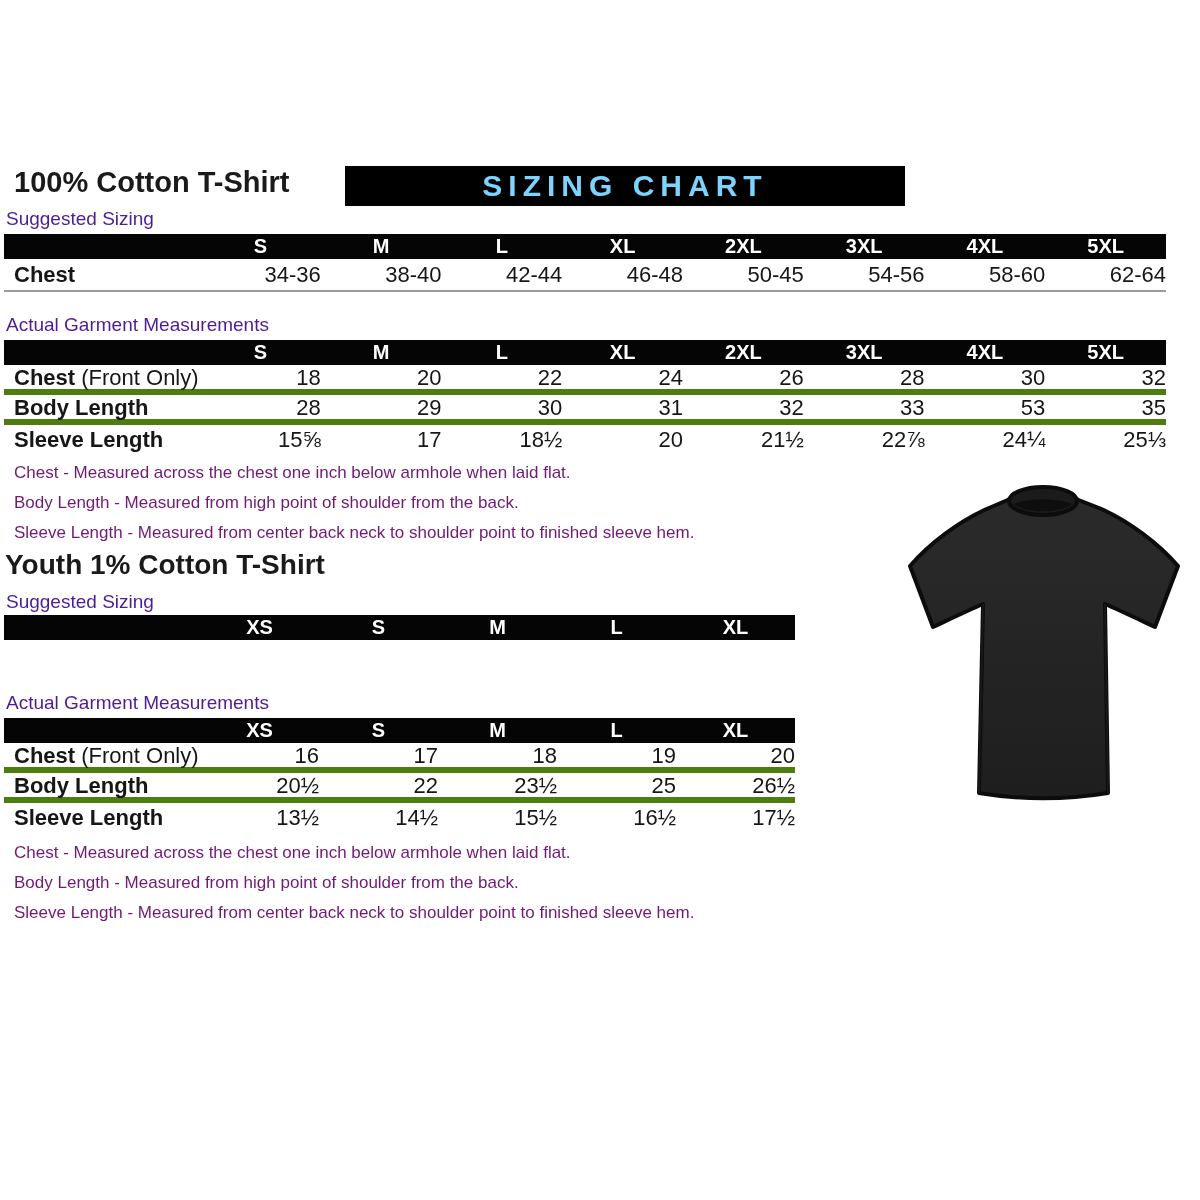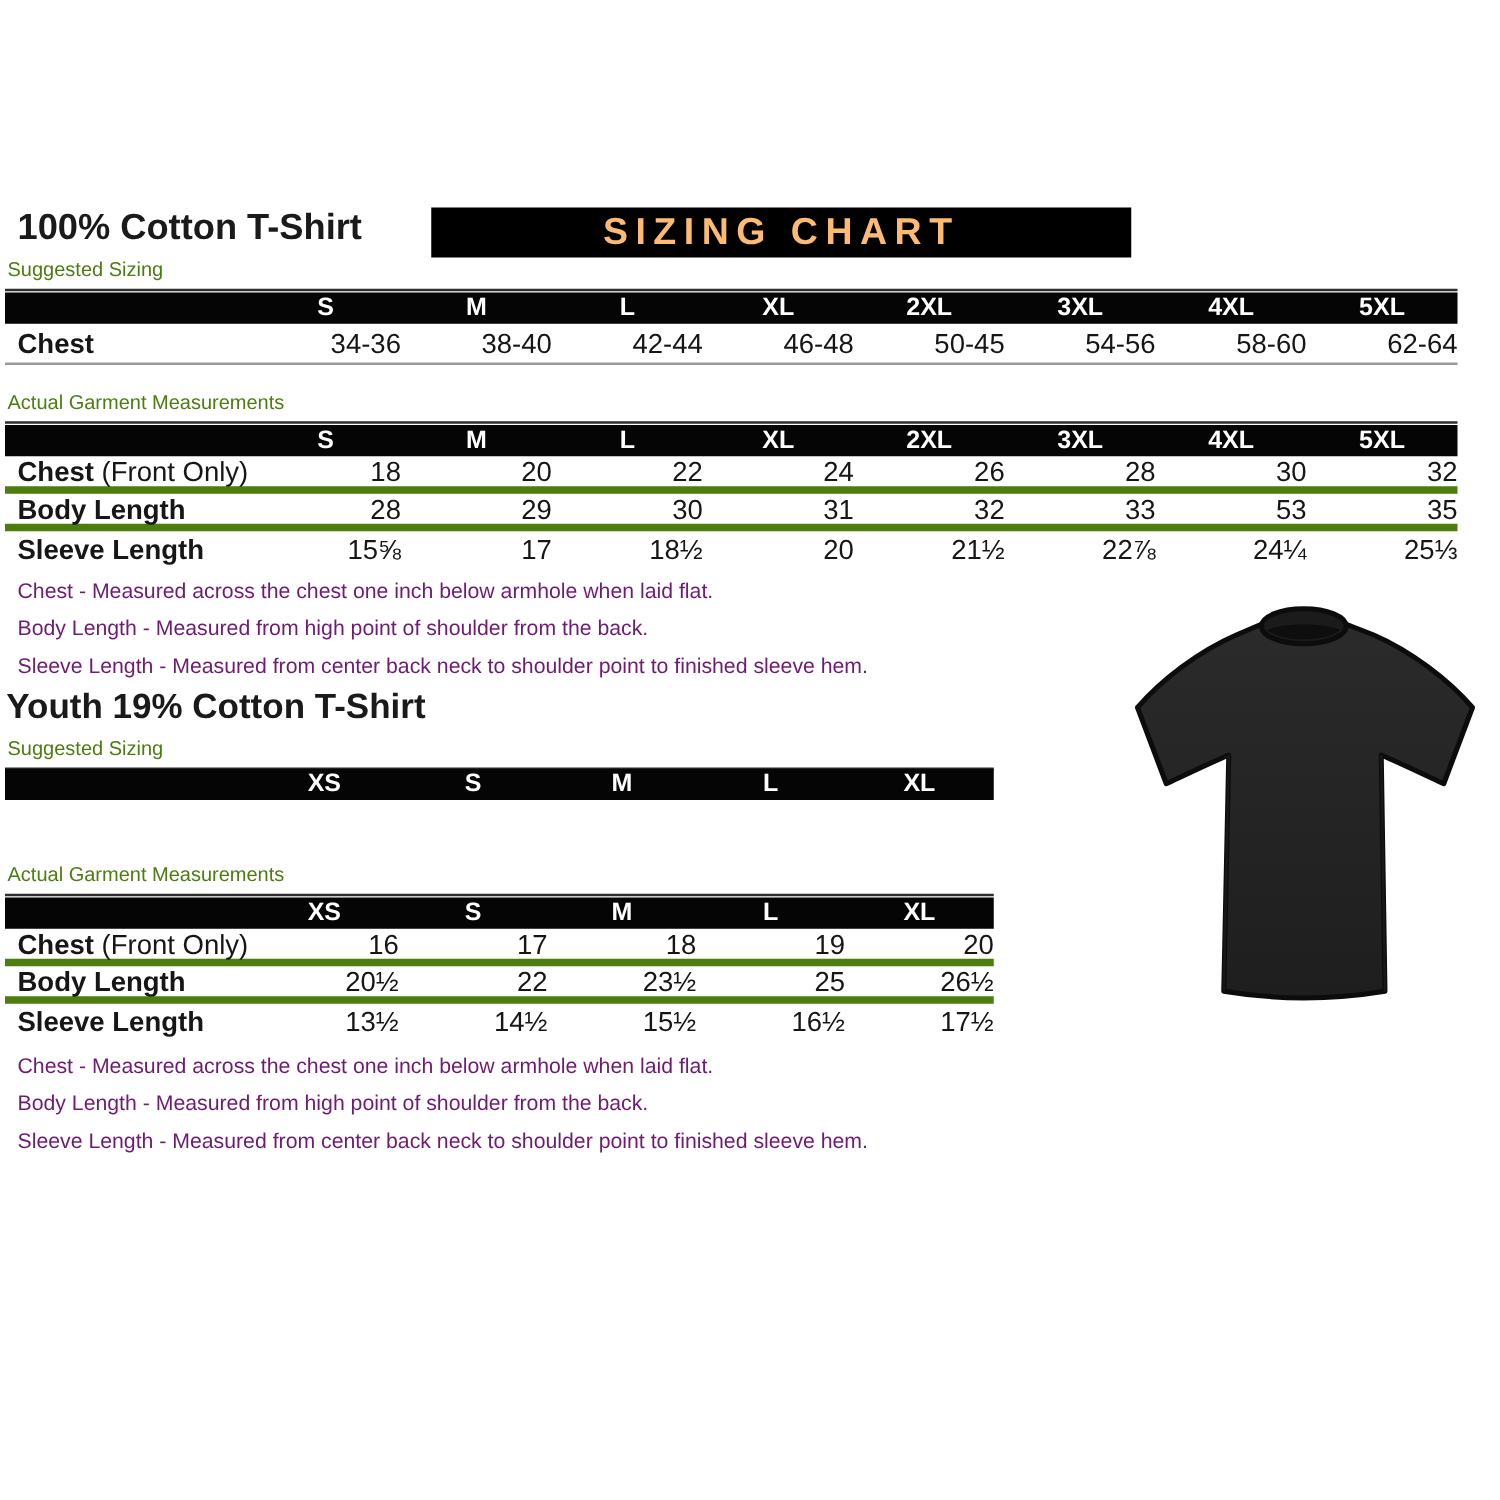--- a/index.html
+++ b/index.html
@@ -4,24 +4,24 @@
 <style>
   * { margin:0; padding:0; box-sizing:border-box; }
   html,body { background:#ffffff; }
   body { font-family:"Liberation Sans","DejaVu Sans",sans-serif; color:#161616; }
   .page { position:relative; width:1200px; height:1200px; background:#ffffff; overflow:hidden; }
 
   .main-title { position:absolute; left:14px; top:166px; font-size:29px; font-weight:700; color:#1a1a1a; }
   .youth-title { position:absolute; left:5px; top:549px; font-size:28px; font-weight:700; color:#1a1a1a; }
 
   .banner { position:absolute; left:345px; top:166px; width:560px; height:40px;
-            background:#000; color:#fdba74; display:flex; align-items:center; justify-content:center;
+            background:#000; color:#7dd3fc; display:flex; align-items:center; justify-content:center;
             font-size:30px; font-weight:700; letter-spacing:6px; }
 
-  .sec-label { position:absolute; font-size:16px; color:#4d7c0f;
+  .sec-label { position:absolute; font-size:19px; color:#4c1d95;
                border-bottom:2px solid #2e2e2e; padding:0 0 5px 2px; }
   .sec-label.w-adult { left:4px; width:1162px; }
   .sec-label.w-youth { left:4px; width:791px; }
 
   .tbl { position:absolute; left:4px; }
   .tbl.adult { width:1162px; }
   .tbl.youth { width:791px; }
   .grid-a { display:grid; grid-template-columns:196px repeat(8,1fr); }
   .grid-y { display:grid; grid-template-columns:196px repeat(5,1fr); }
   .hrow { background:#050505; color:#ffffff; height:25px; align-items:center; }
@@ -122,21 +122,21 @@
       <div class="dcell">25⅓</div>
     </div>
   </div>
 
   <div class="notes" style="top:458px">
     <div>Chest - Measured across the chest one inch below armhole when laid flat.</div>
     <div>Body Length - Measured from high point of shoulder from the back.</div>
     <div>Sleeve Length - Measured from center back neck to shoulder point to finished sleeve hem.</div>
   </div>
 
-  <div class="youth-title">Youth 19% Cotton T-Shirt</div>
+  <div class="youth-title">Youth 1% Cotton T-Shirt</div>
 
   <div class="sec-label w-youth" style="top:591px">Suggested Sizing</div>
 
   <div class="tbl youth" style="top:615px">
     <div class="grid-y hrow">
       <div class="lcell"></div>
       <div class="hcell">XS</div>
       <div class="hcell">S</div>
       <div class="hcell">M</div>
       <div class="hcell">L</div>

